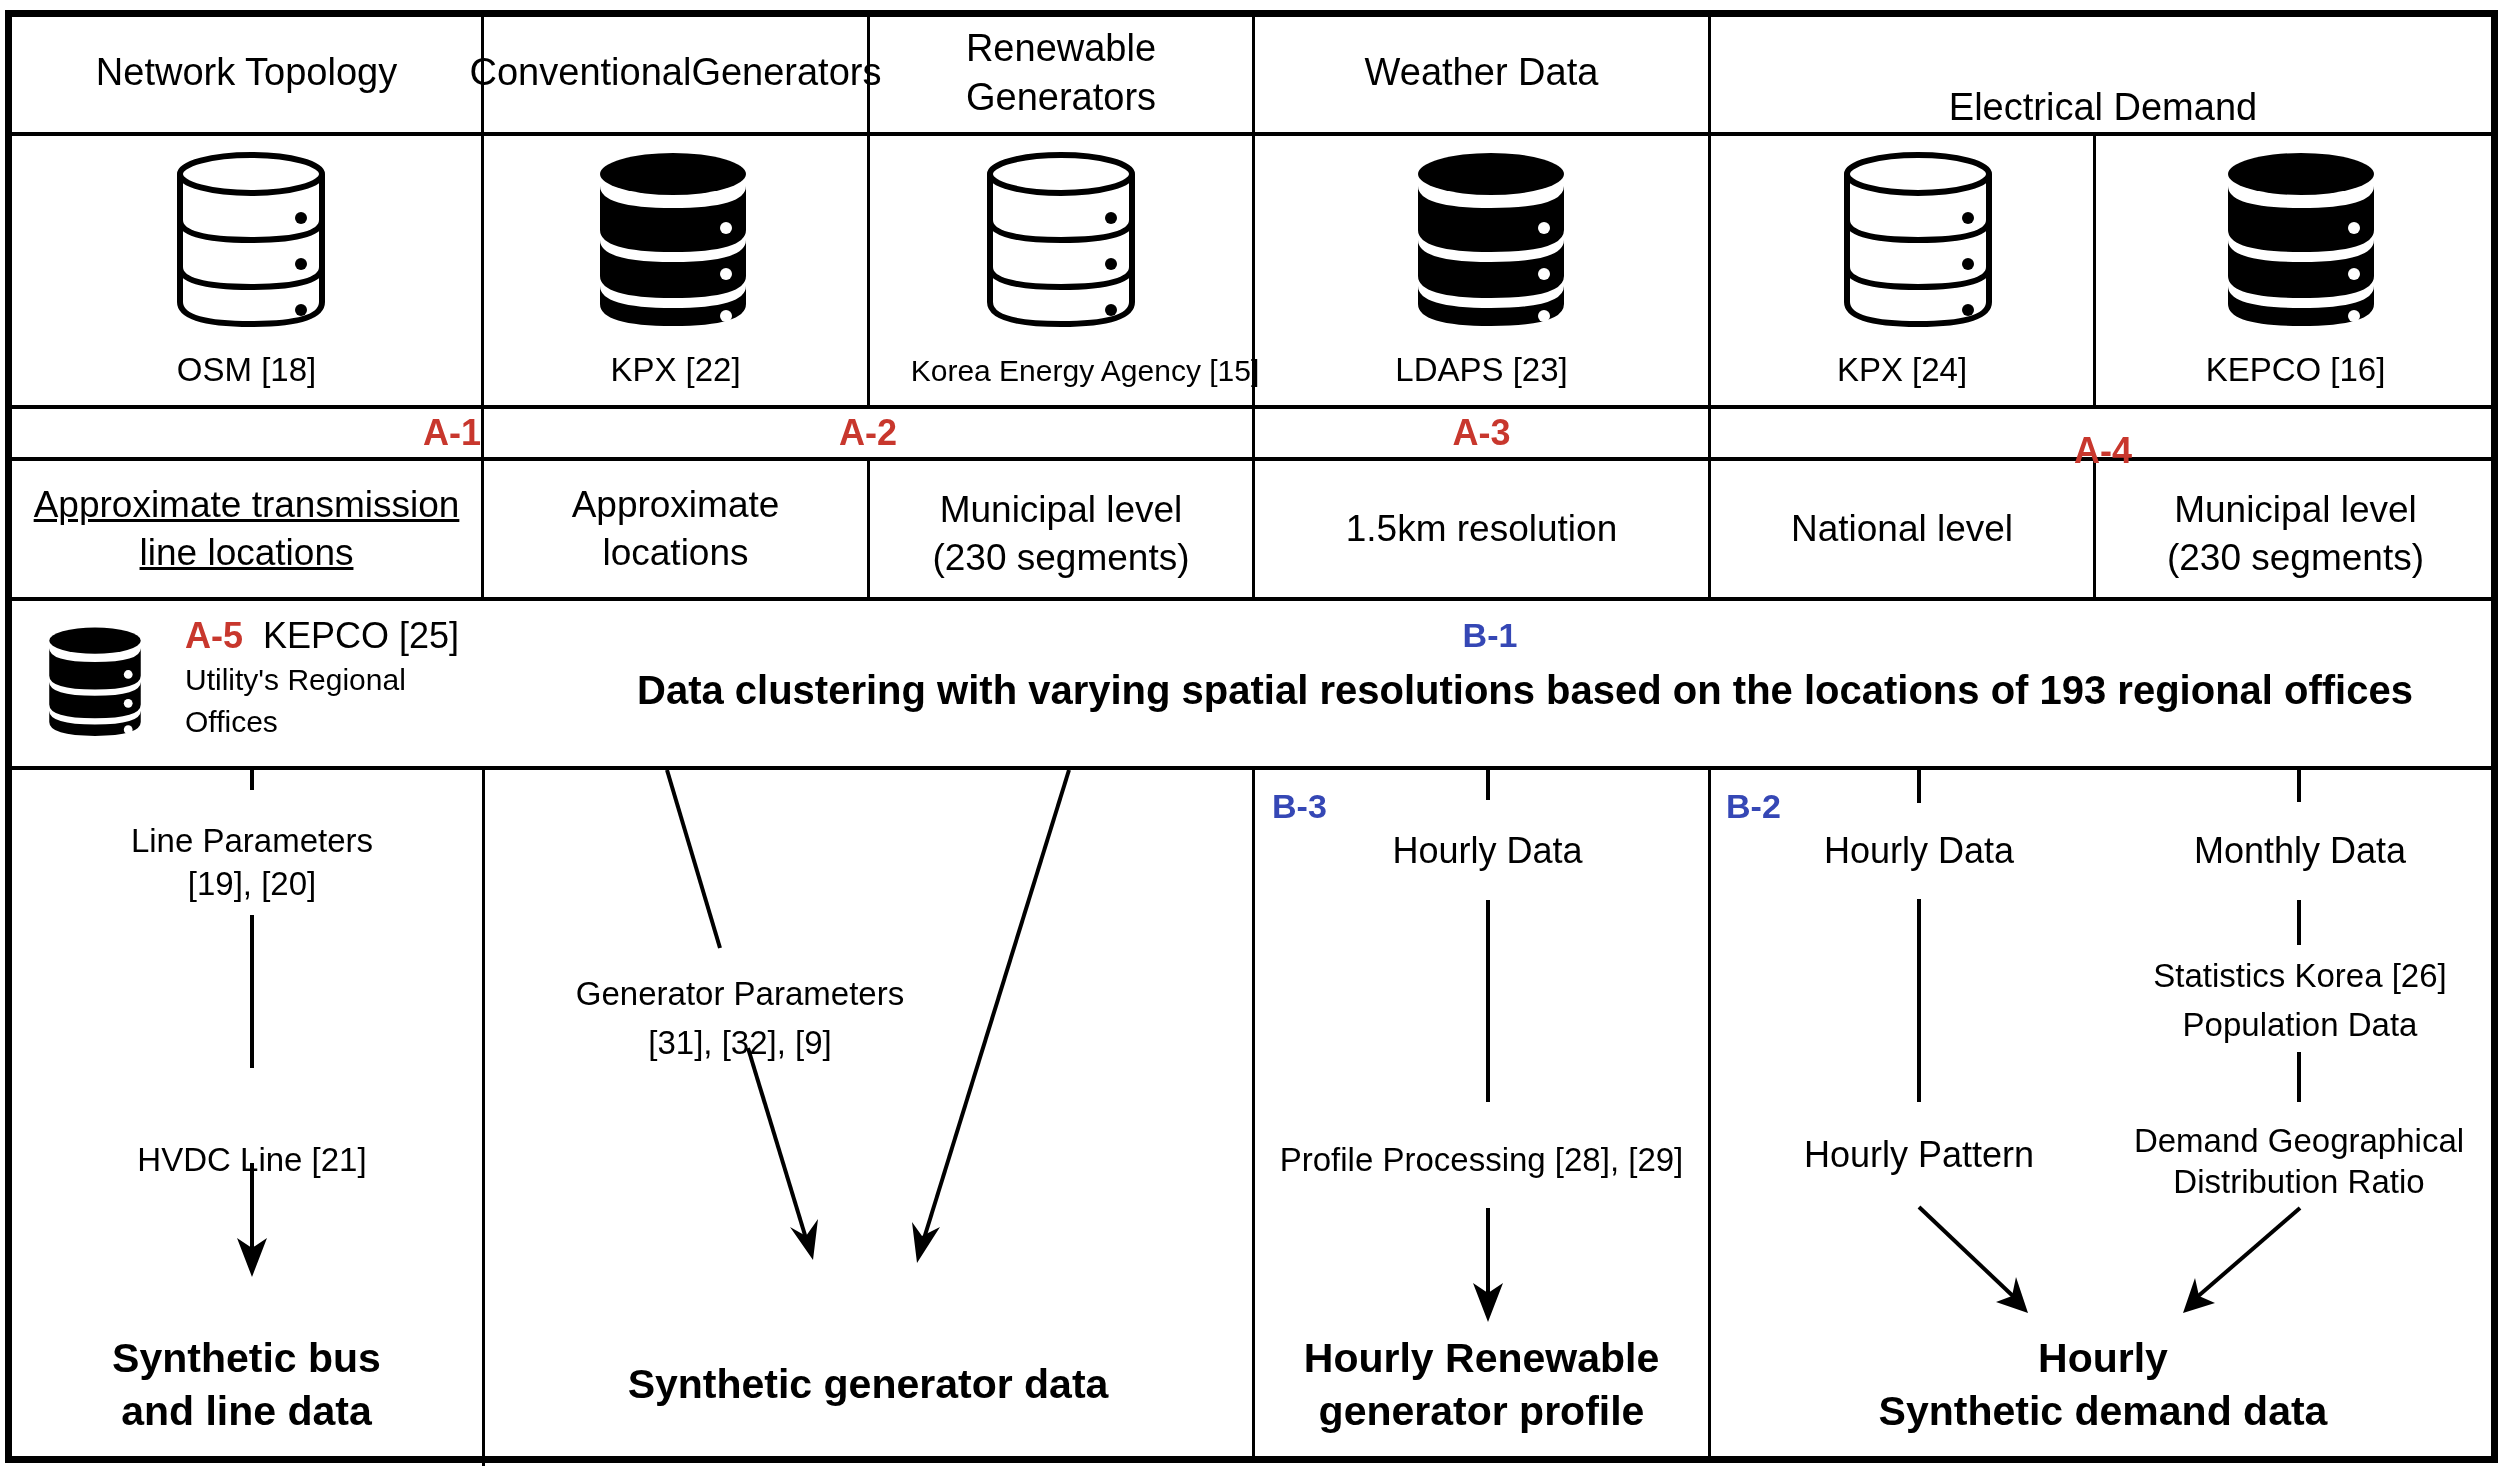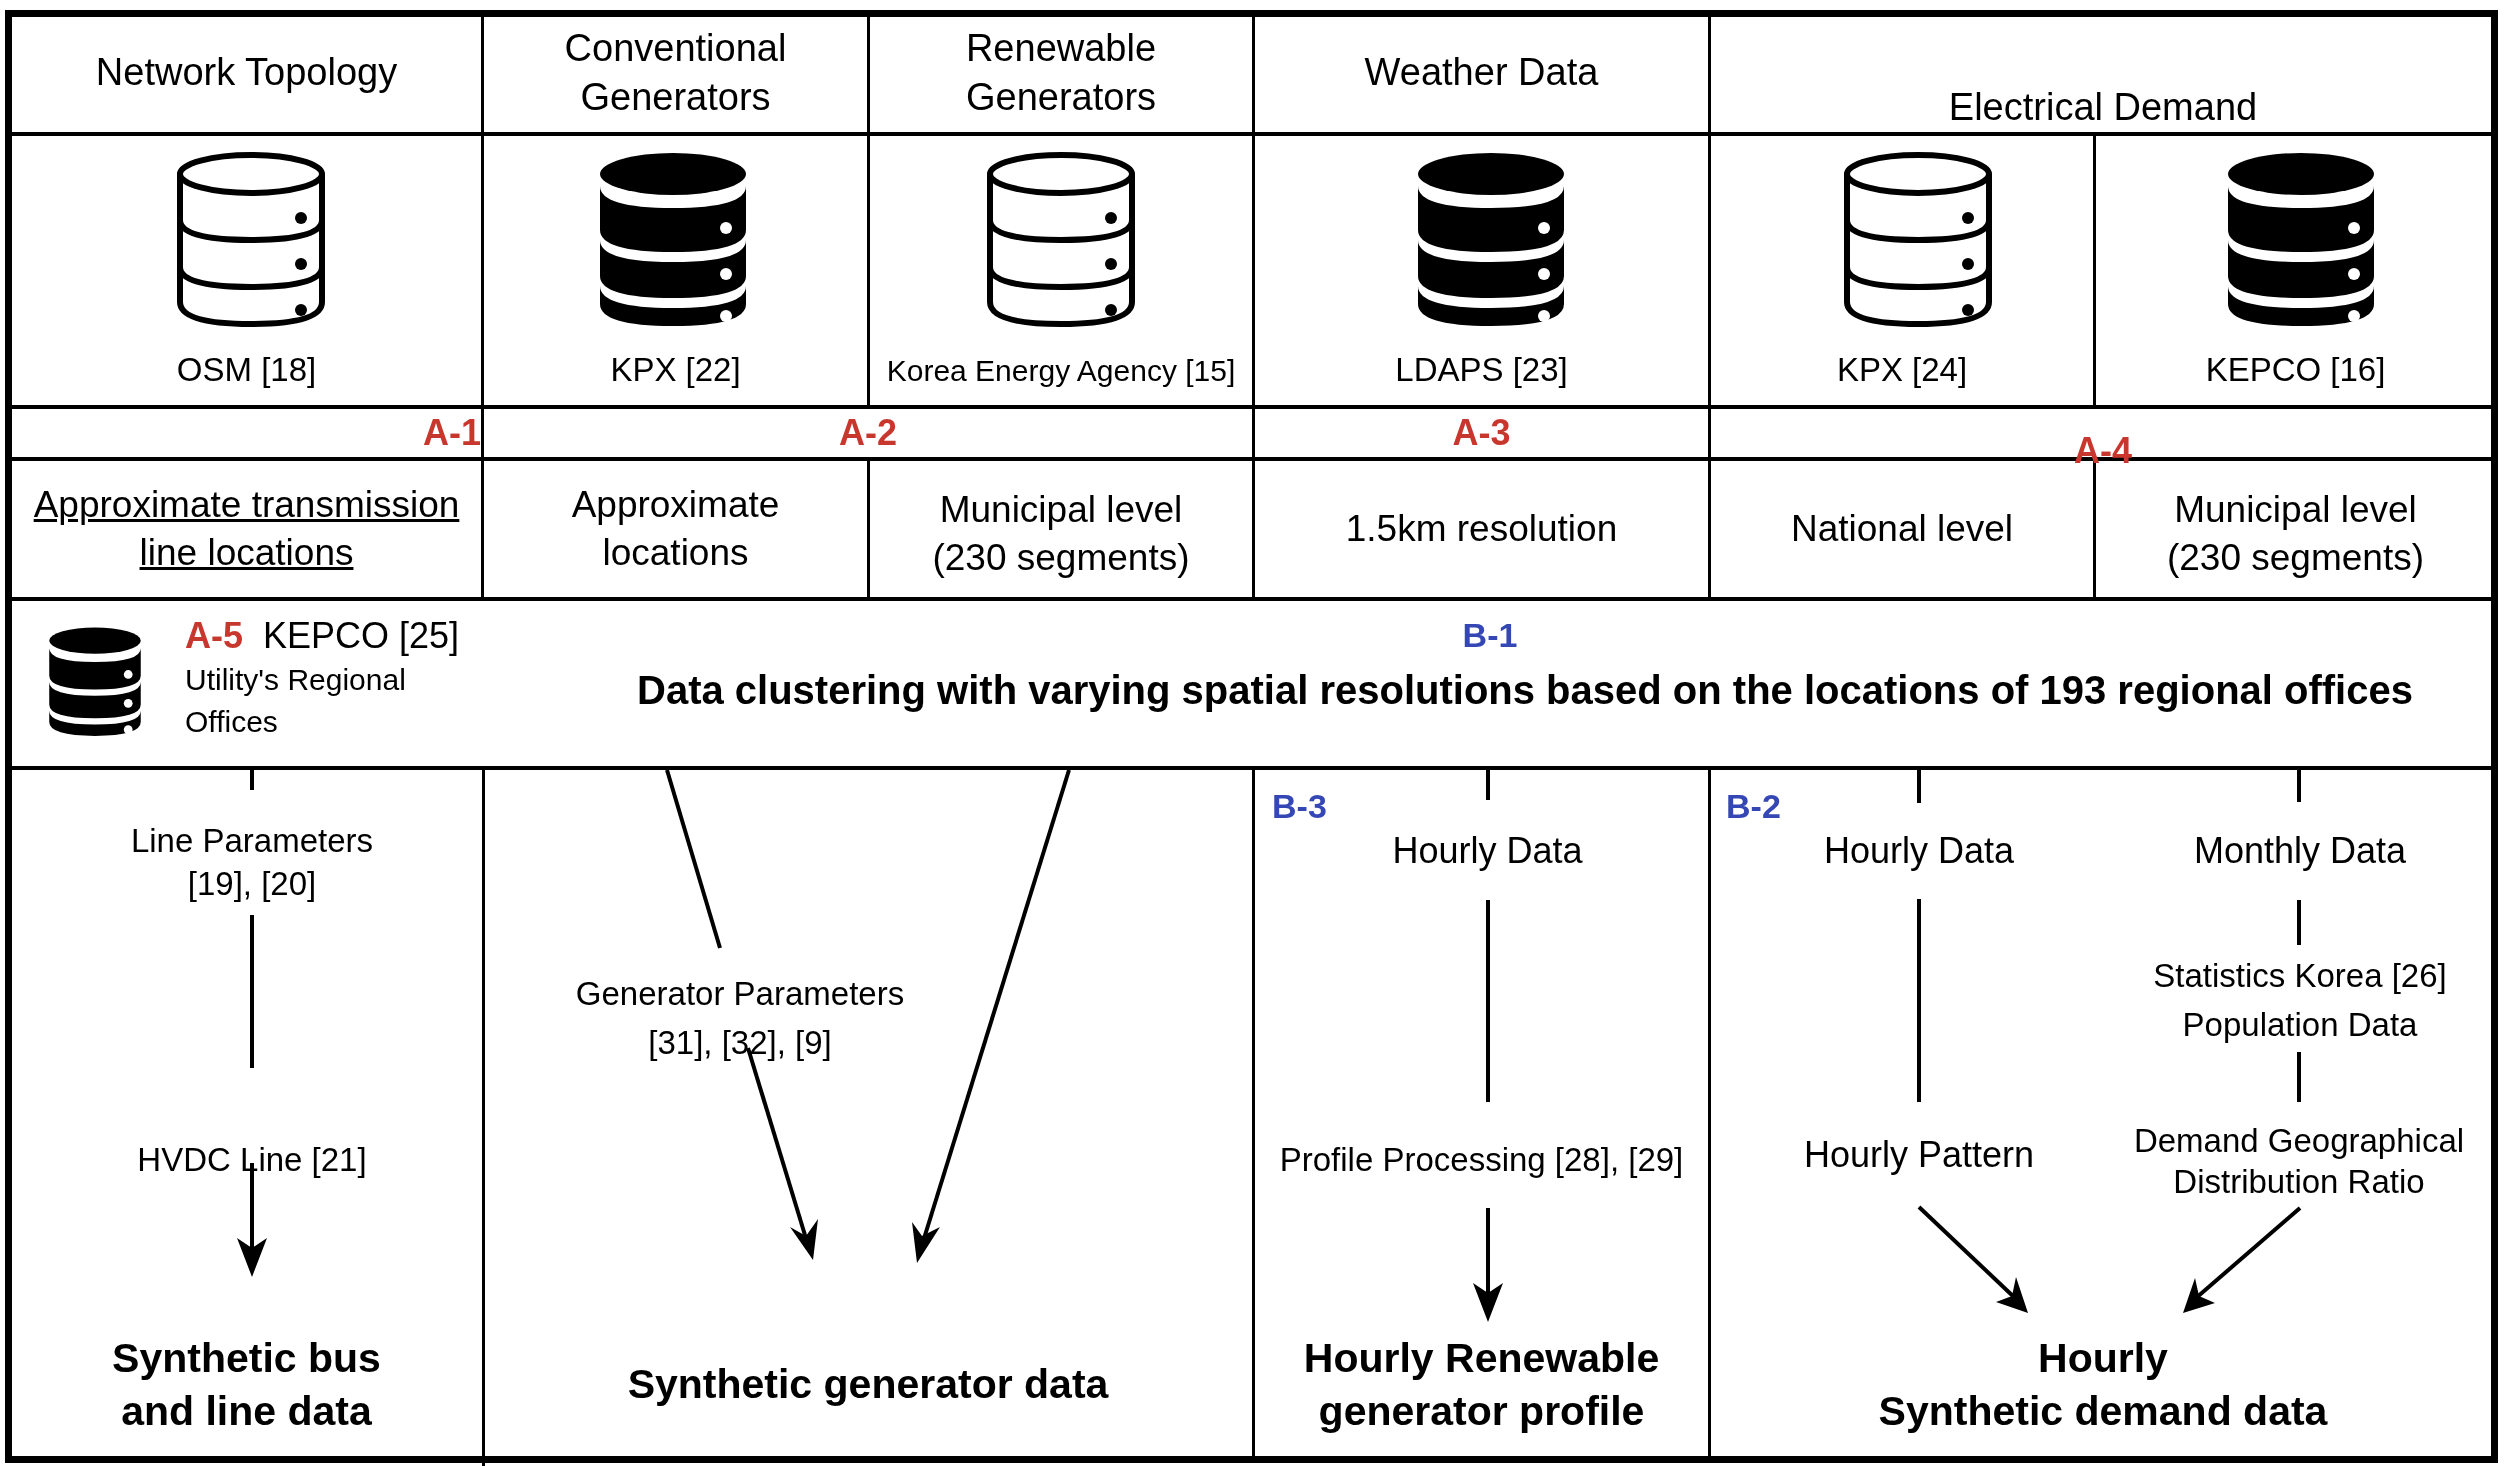--- a/index.html
+++ b/index.html
@@ -7,21 +7,21 @@
          font-family: "Liberation Sans", "DejaVu Sans", sans-serif; color: #000; }
   .abs { position: absolute; }
   .frame { position: absolute; left: 5px; top: 10px; width: 2493px; height: 1453px;
            box-sizing: border-box; border: 7px solid #000; }
   .hl { position: absolute; height: 4px; background: #000; }
   .vl { position: absolute; width: 3px; background: #000; }
   .cell-text { position: absolute; display: flex; align-items: center; justify-content: center;
                text-align: center; line-height: 1.3; }
   .hdr { font-size: 38px; }
   .src { font-size: 33px; }
-  .src-sm { font-size: 30px; }
+  .src-sm { font-size: 30px; margin-left: 24px; }
   .lbl-red { font-size: 36px; font-weight: bold; color: #c8372d; }
   .lbl-blue { font-size: 34px; font-weight: bold; color: #3547b5; }
   .desc { font-size: 37px; }
   .flow { font-size: 33px; }
   .flow-lg { font-size: 36px; }
   .result { font-size: 41px; font-weight: bold; line-height: 1.3; }
   .b1-title { font-size: 40px; font-weight: bold; }
   svg.overlay { position: absolute; left: 0; top: 0; }
   .db { position: absolute; }
 </style>
@@ -44,21 +44,21 @@
 <div class="vl" style="left:2093px;top:134px;height:272px;"></div>
 <div class="vl" style="left:2093px;top:459px;height:139px;"></div>
 
 <div class="vl" style="left:482px;top:768px;height:698px;"></div>
 <div class="vl" style="left:1252px;top:768px;height:690px;"></div>
 <div class="vl" style="left:1708px;top:768px;height:690px;"></div>
 
 <div class="cell-text hdr" style="left:12px;top:14px;width:469px;height:118px;">
   <span>Network Topology</span>
 </div>
-<div class="cell-text hdr" style="left:484px;top:14px;width:383px;height:118px;flex-direction:column;">
+<div class="cell-text hdr" style="left:484px;top:14px;width:383px;height:118px;">
   <span>Conventional</span>
   <span>Generators</span>
 </div>
 <div class="cell-text hdr" style="left:870px;top:14px;width:382px;height:118px;flex-direction:column;">
   <span>Renewable</span>
   <span>Generators</span>
 </div>
 <div class="cell-text hdr" style="left:1255px;top:14px;width:453px;height:118px;">
   <span>Weather Data</span>
 </div>

